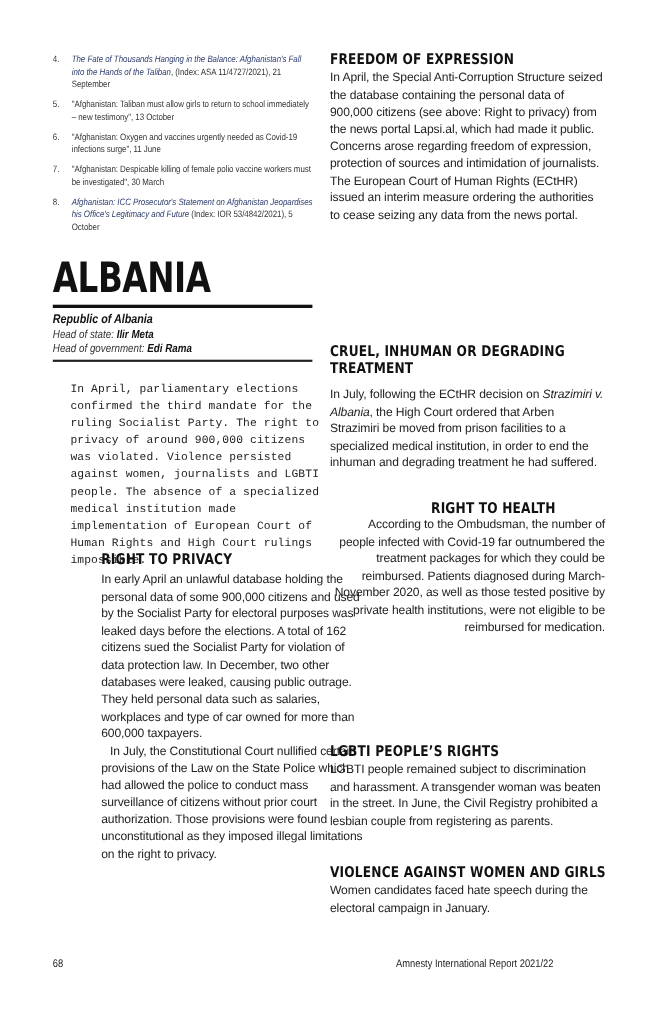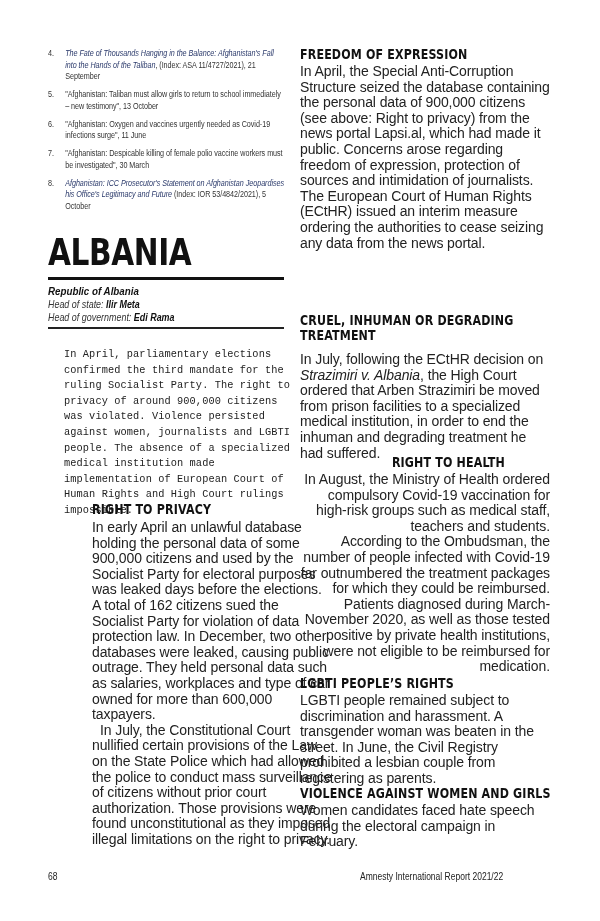--- a/index.html
+++ b/index.html
@@ -22,21 +22,21 @@
     .rule-thick { position: absolute; top: 277px; left: 0; width: 236px; height: 3px; background: #111; }
     .facts { position: absolute; top: 285px; left: 0; width: 236px; font-size: 10.5px; line-height: 13px; color: #333; font-style: italic; }
     .facts .line { transform: scaleX(0.85); transform-origin: left top; white-space: nowrap; }
     .facts .official { font-weight: bold; font-size: 11.5px; color: #111; }
     .facts .val { font-weight: bold; color: #111; }
     .rule-thin { position: absolute; top: 327px; left: 0; width: 236px; height: 1.5px; background: #222; }
 
     .summary { position: absolute; top: 347px; left: 16px; width: 236px; font-family: Liberation Mono, monospace; font-size: 10.3px; line-height: 15.6px; color: #222; letter-spacing: 0.1px; }
 
     .section-h { font-family: "DejaVu Sans", sans-serif; font-weight: bold; font-size: 13.5px; line-height: 15px; color: #111; transform: scaleX(0.82); transform-origin: left top; white-space: nowrap; letter-spacing: 0.2px; }
-    .body-p { font-size: 14px; line-height: 15.6px; color: #222; letter-spacing: -0.1px; }
+    .body-p { font-size: 11px; line-height: 15.6px; color: #222; letter-spacing: -0.1px; }
     .indent { text-indent: 8px; }
 
     .sec { position: absolute; left: 0; width: 250px; }
     .col-left .sec { width: 240px; margin-left: 44px; }
 
     .footer { position: absolute; top: 871px; font-size: 10px; color: #222; transform: scaleX(0.85); transform-origin: left top; white-space: nowrap; }
     .footer-page { left: 48px; }
     .footer-pub { left: 360px; }
   </style>
 </head>
@@ -93,29 +93,28 @@
     <p class="body-p" style="margin-top:2px;">In April, the Special Anti-Corruption Structure seized the database containing the personal data of 900,000 citizens (see above: Right to privacy) from the news portal Lapsi.al, which had made it public. Concerns arose regarding freedom of expression, protection of sources and intimidation of journalists. The European Court of Human Rights (ECtHR) issued an interim measure ordering the authorities to cease seizing any data from the news portal.</p>
   </div>
 
   <div class="sec" style="top:313px;">
     <h2 class="section-h"><span>CRUEL, INHUMAN OR DEGRADING</span><br><span>TREATMENT</span></h2>
     <p class="body-p" style="margin-top:9px;"><span>In July, following the ECtHR decision on </span><em>Strazimiri v. Albania</em><span>, the High Court ordered that Arben Strazimiri be moved from prison facilities to a specialized medical institution, in order to end the inhuman and degrading treatment he had suffered.</span></p>
   </div>
 
   <div class="sec" style="top:455px;text-align:right;">
     <h2 class="section-h">RIGHT TO HEALTH</h2>
-    <p class="body-p" style="margin-top:2px;">In August, the Ministry of Health ordered compulsory Covid-19 vaccination for high-risk groups such as medical staff, teachers and students.</p>
     <p class="body-p indent">According to the Ombudsman, the number of people infected with Covid-19 far outnumbered the treatment packages for which they could be reimbursed. Patients diagnosed during March-November 2020, as well as those tested positive by private health institutions, were not eligible to be reimbursed for medication.</p>
   </div>
 
   <div class="sec" style="top:676px;">
     <h2 class="section-h">LGBTI PEOPLE’S RIGHTS</h2>
     <p class="body-p" style="margin-top:2px;">LGBTI people remained subject to discrimination and harassment. A transgender woman was beaten in the street. In June, the Civil Registry prohibited a lesbian couple from registering as parents.</p>
   </div>
 
   <div class="sec" style="top:786px;">
     <h2 class="section-h">VIOLENCE AGAINST WOMEN AND GIRLS</h2>
-    <p class="body-p" style="margin-top:2px;">Women candidates faced hate speech during the electoral campaign in February.</p>
+    <p class="body-p" style="margin-top:2px;">Women candidates faced hate speech during the electoral campaign in January.</p>
   </div>
 </div>
 
 <div class="footer footer-page">68</div>
 <div class="footer footer-pub">Amnesty International Report 2021/22</div>
 
 </body></html>

